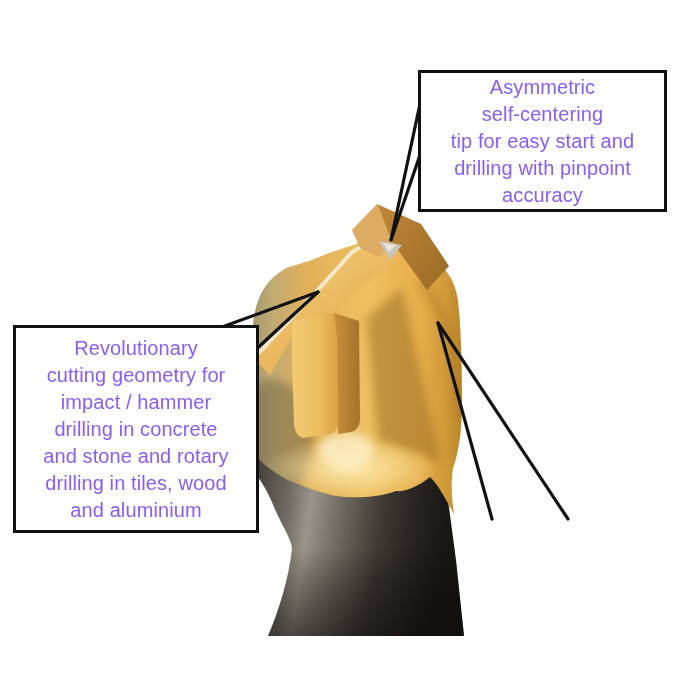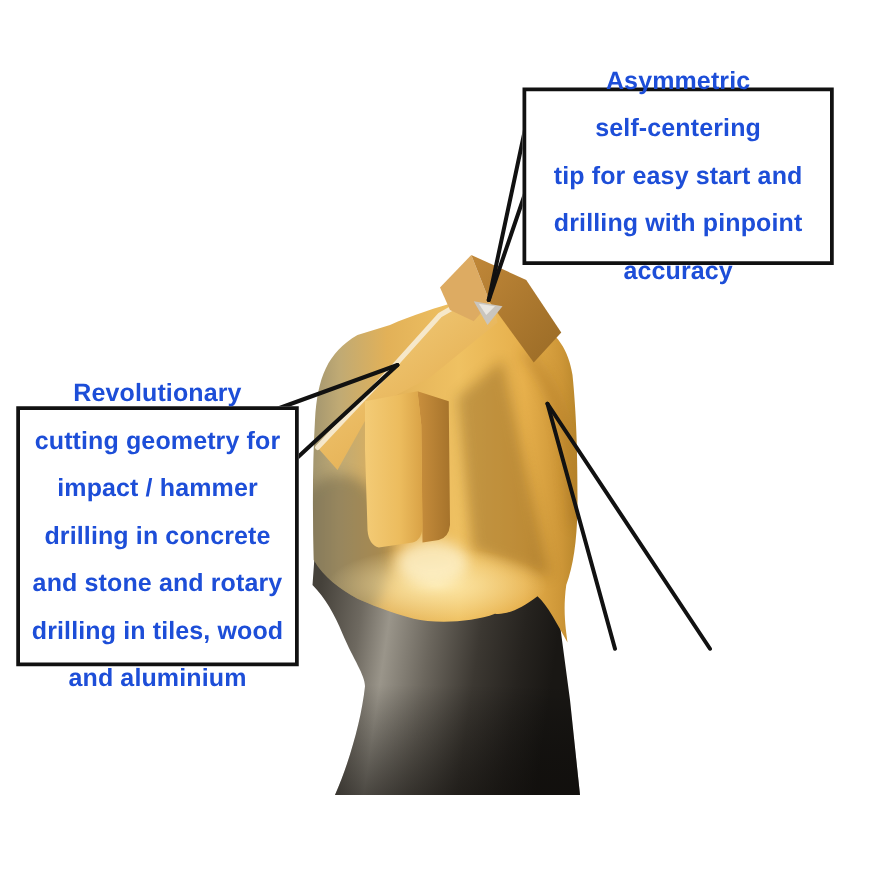--- a/index.html
+++ b/index.html
@@ -27,27 +27,27 @@
     border: 3px solid #111111;
     display: flex;
     align-items: center;
     justify-content: center;
     text-align: center;
     padding: 2px 4px;
   }
   .callout .callout-text {
     white-space: pre-line;
     font-size: 20px;
-    line-height: 38px;
-    font-weight: 700;
-    color: #1d4ed8;
+    line-height: 27px;
+    font-weight: 400;
+    color: #8b5cf6;
     letter-spacing: 0.1px;
   }
   #box-tip      { left: 418px; top: 70px;  width: 249px; height: 142px; }
-  #box-geometry { left: 13px;  top: 325px; width: 226px; height: 208px; }
+  #box-geometry { left: 13px;  top: 325px; width: 246px; height: 208px; }
   #box-shoulder { left: 418px; top: 517px; width: 250px; height: 103px; }
 </style>
 </head>
 <body>
 
 <div class="stage">
 
   <svg width="700" height="700" viewBox="0 0 700 700">
     <defs>
       <linearGradient id="steelGrad" x1="0.05" y1="0" x2="0.95" y2="0.12">

